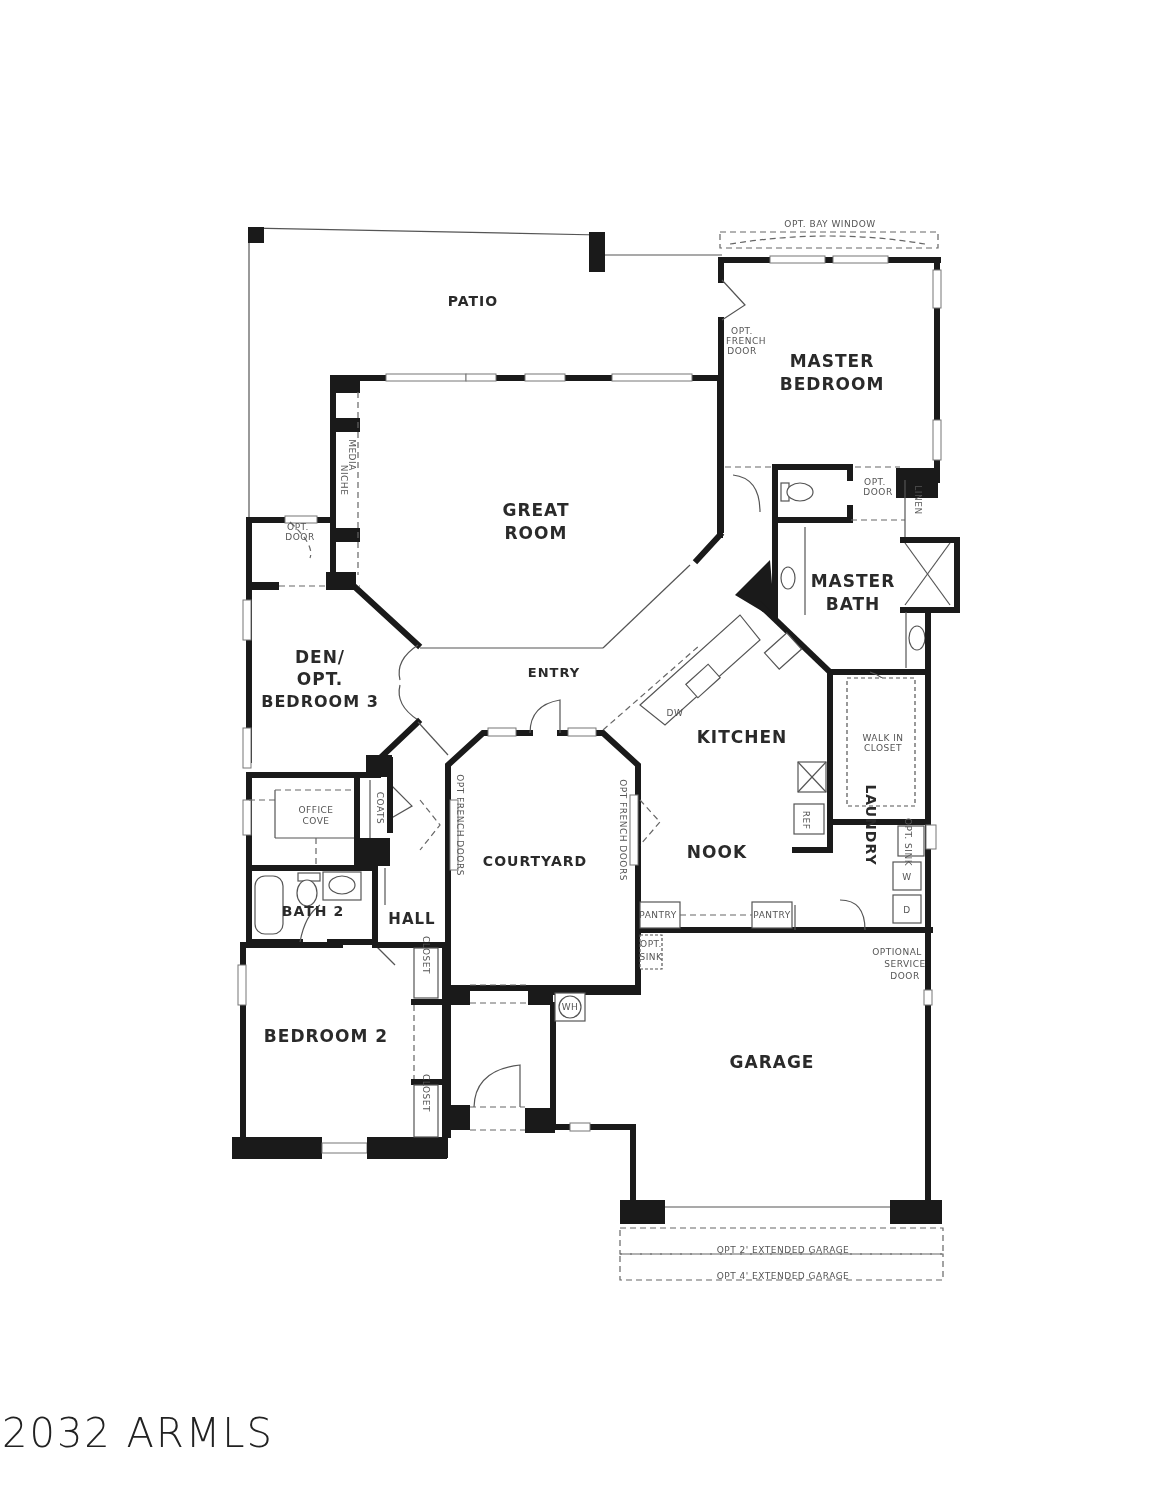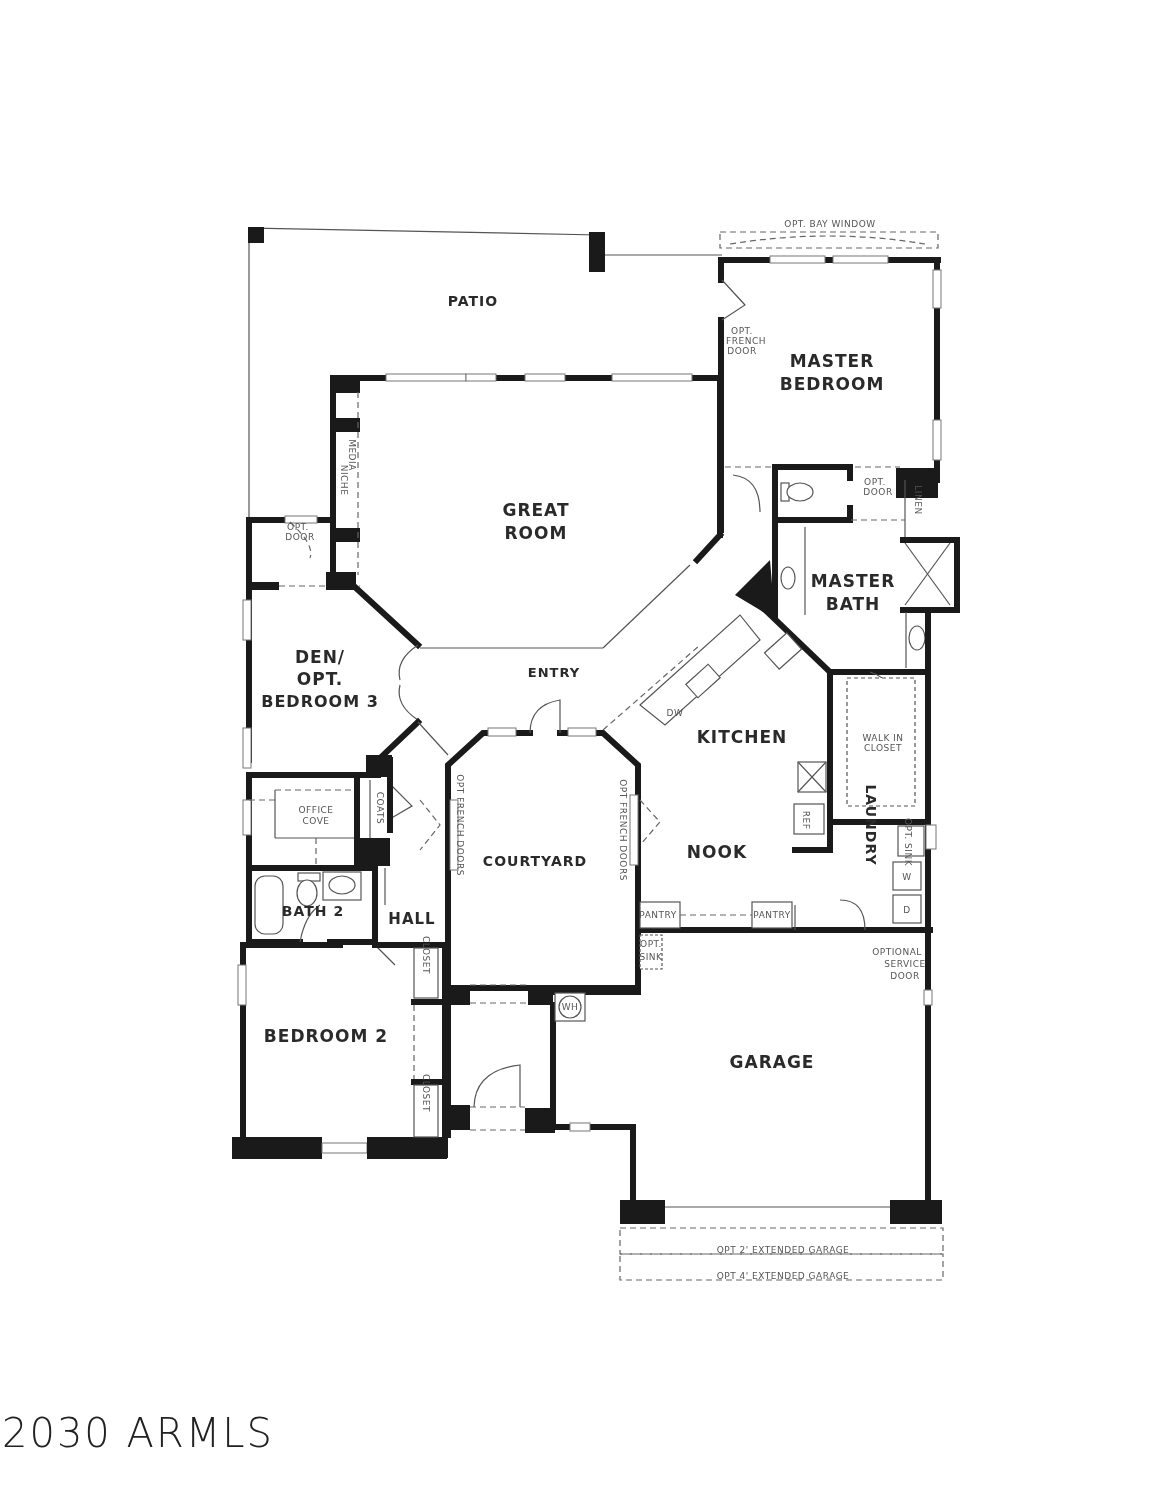--- a/index.html
+++ b/index.html
@@ -285,13 +285,13 @@
   <text class="small-label" x="897" y="955" font-size="7">OPTIONAL</text>
   <text class="small-label" x="905" y="967" font-size="7">SERVICE</text>
   <text class="small-label" x="905" y="979" font-size="7">DOOR</text>
   <text class="small-label" x="570" y="1010" font-size="7">WH</text>
   <text class="small-label" x="0" y="0" font-size="6" transform="translate(423,955) rotate(90)">CLOSET</text>
   <text class="small-label" x="0" y="0" font-size="6" transform="translate(423,1093) rotate(90)">CLOSET</text>
   <text class="small-label" x="783" y="1253" font-size="8">OPT 2' EXTENDED GARAGE</text>
   <text class="small-label" x="783" y="1279" font-size="8">OPT 4' EXTENDED GARAGE</text>
 </svg>
 
-<div class="watermark">2030 ARMLS</div>
+<div class="watermark">2032 ARMLS</div>
 
 </body></html>

